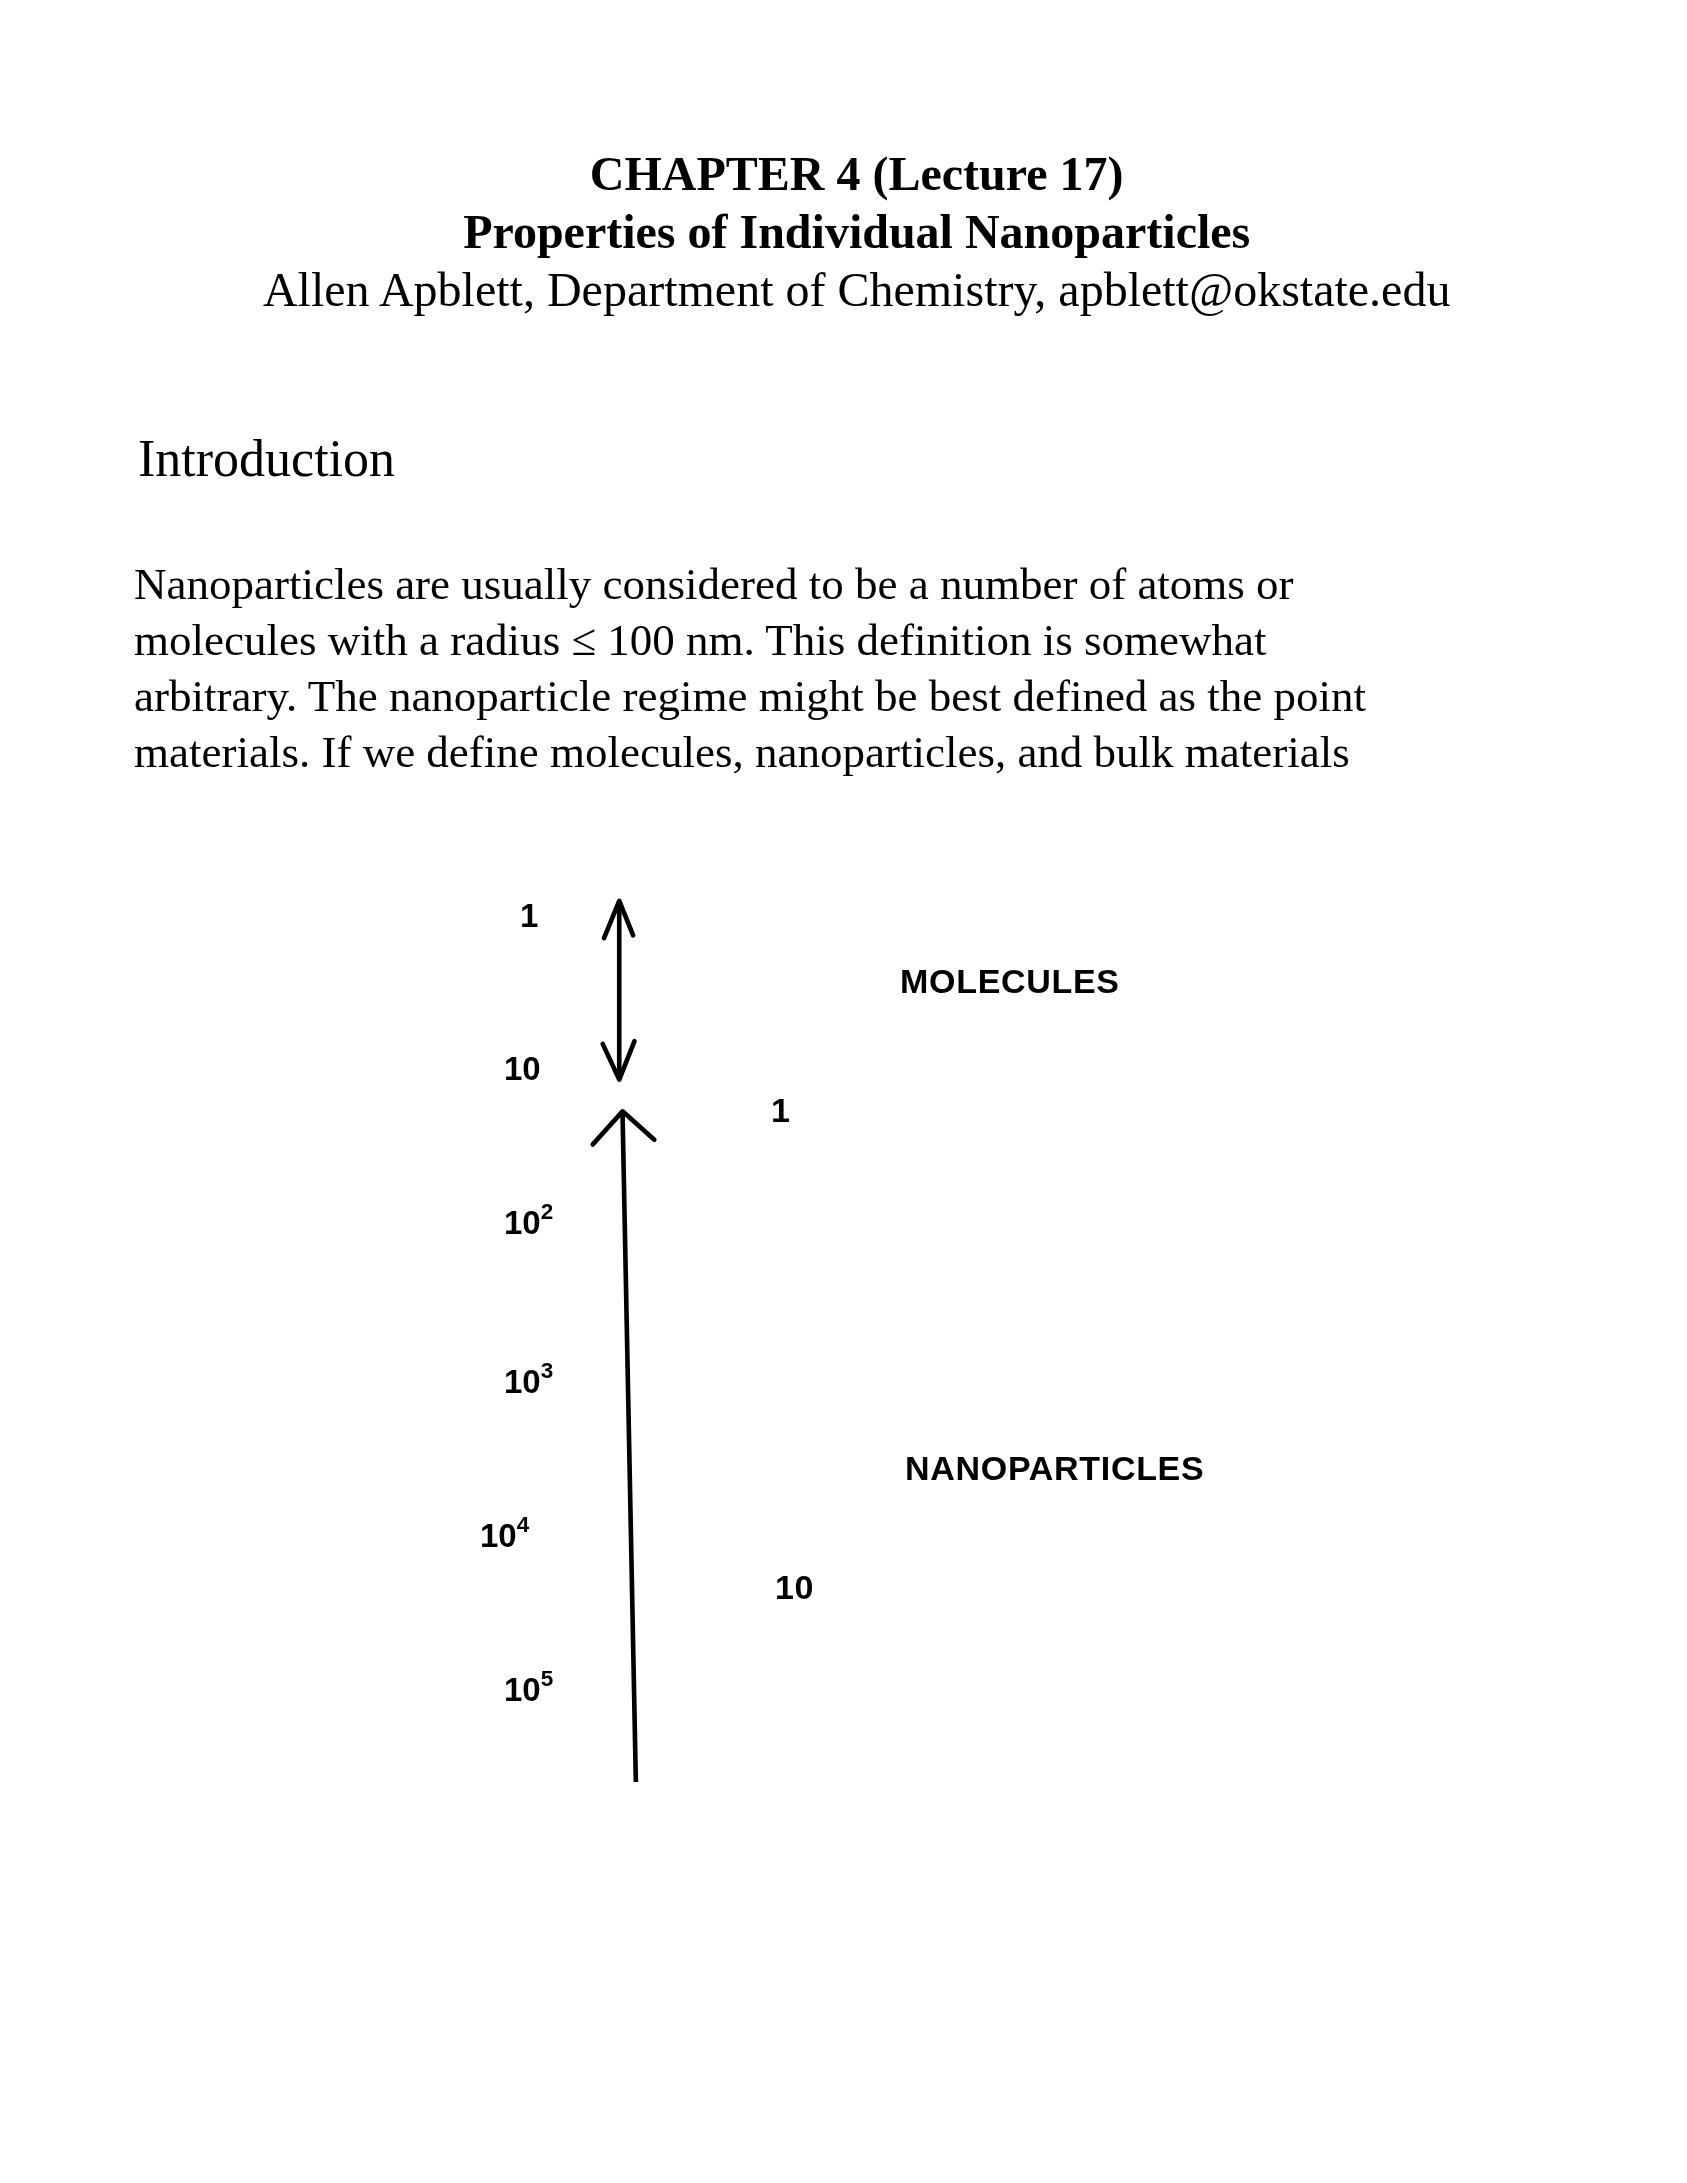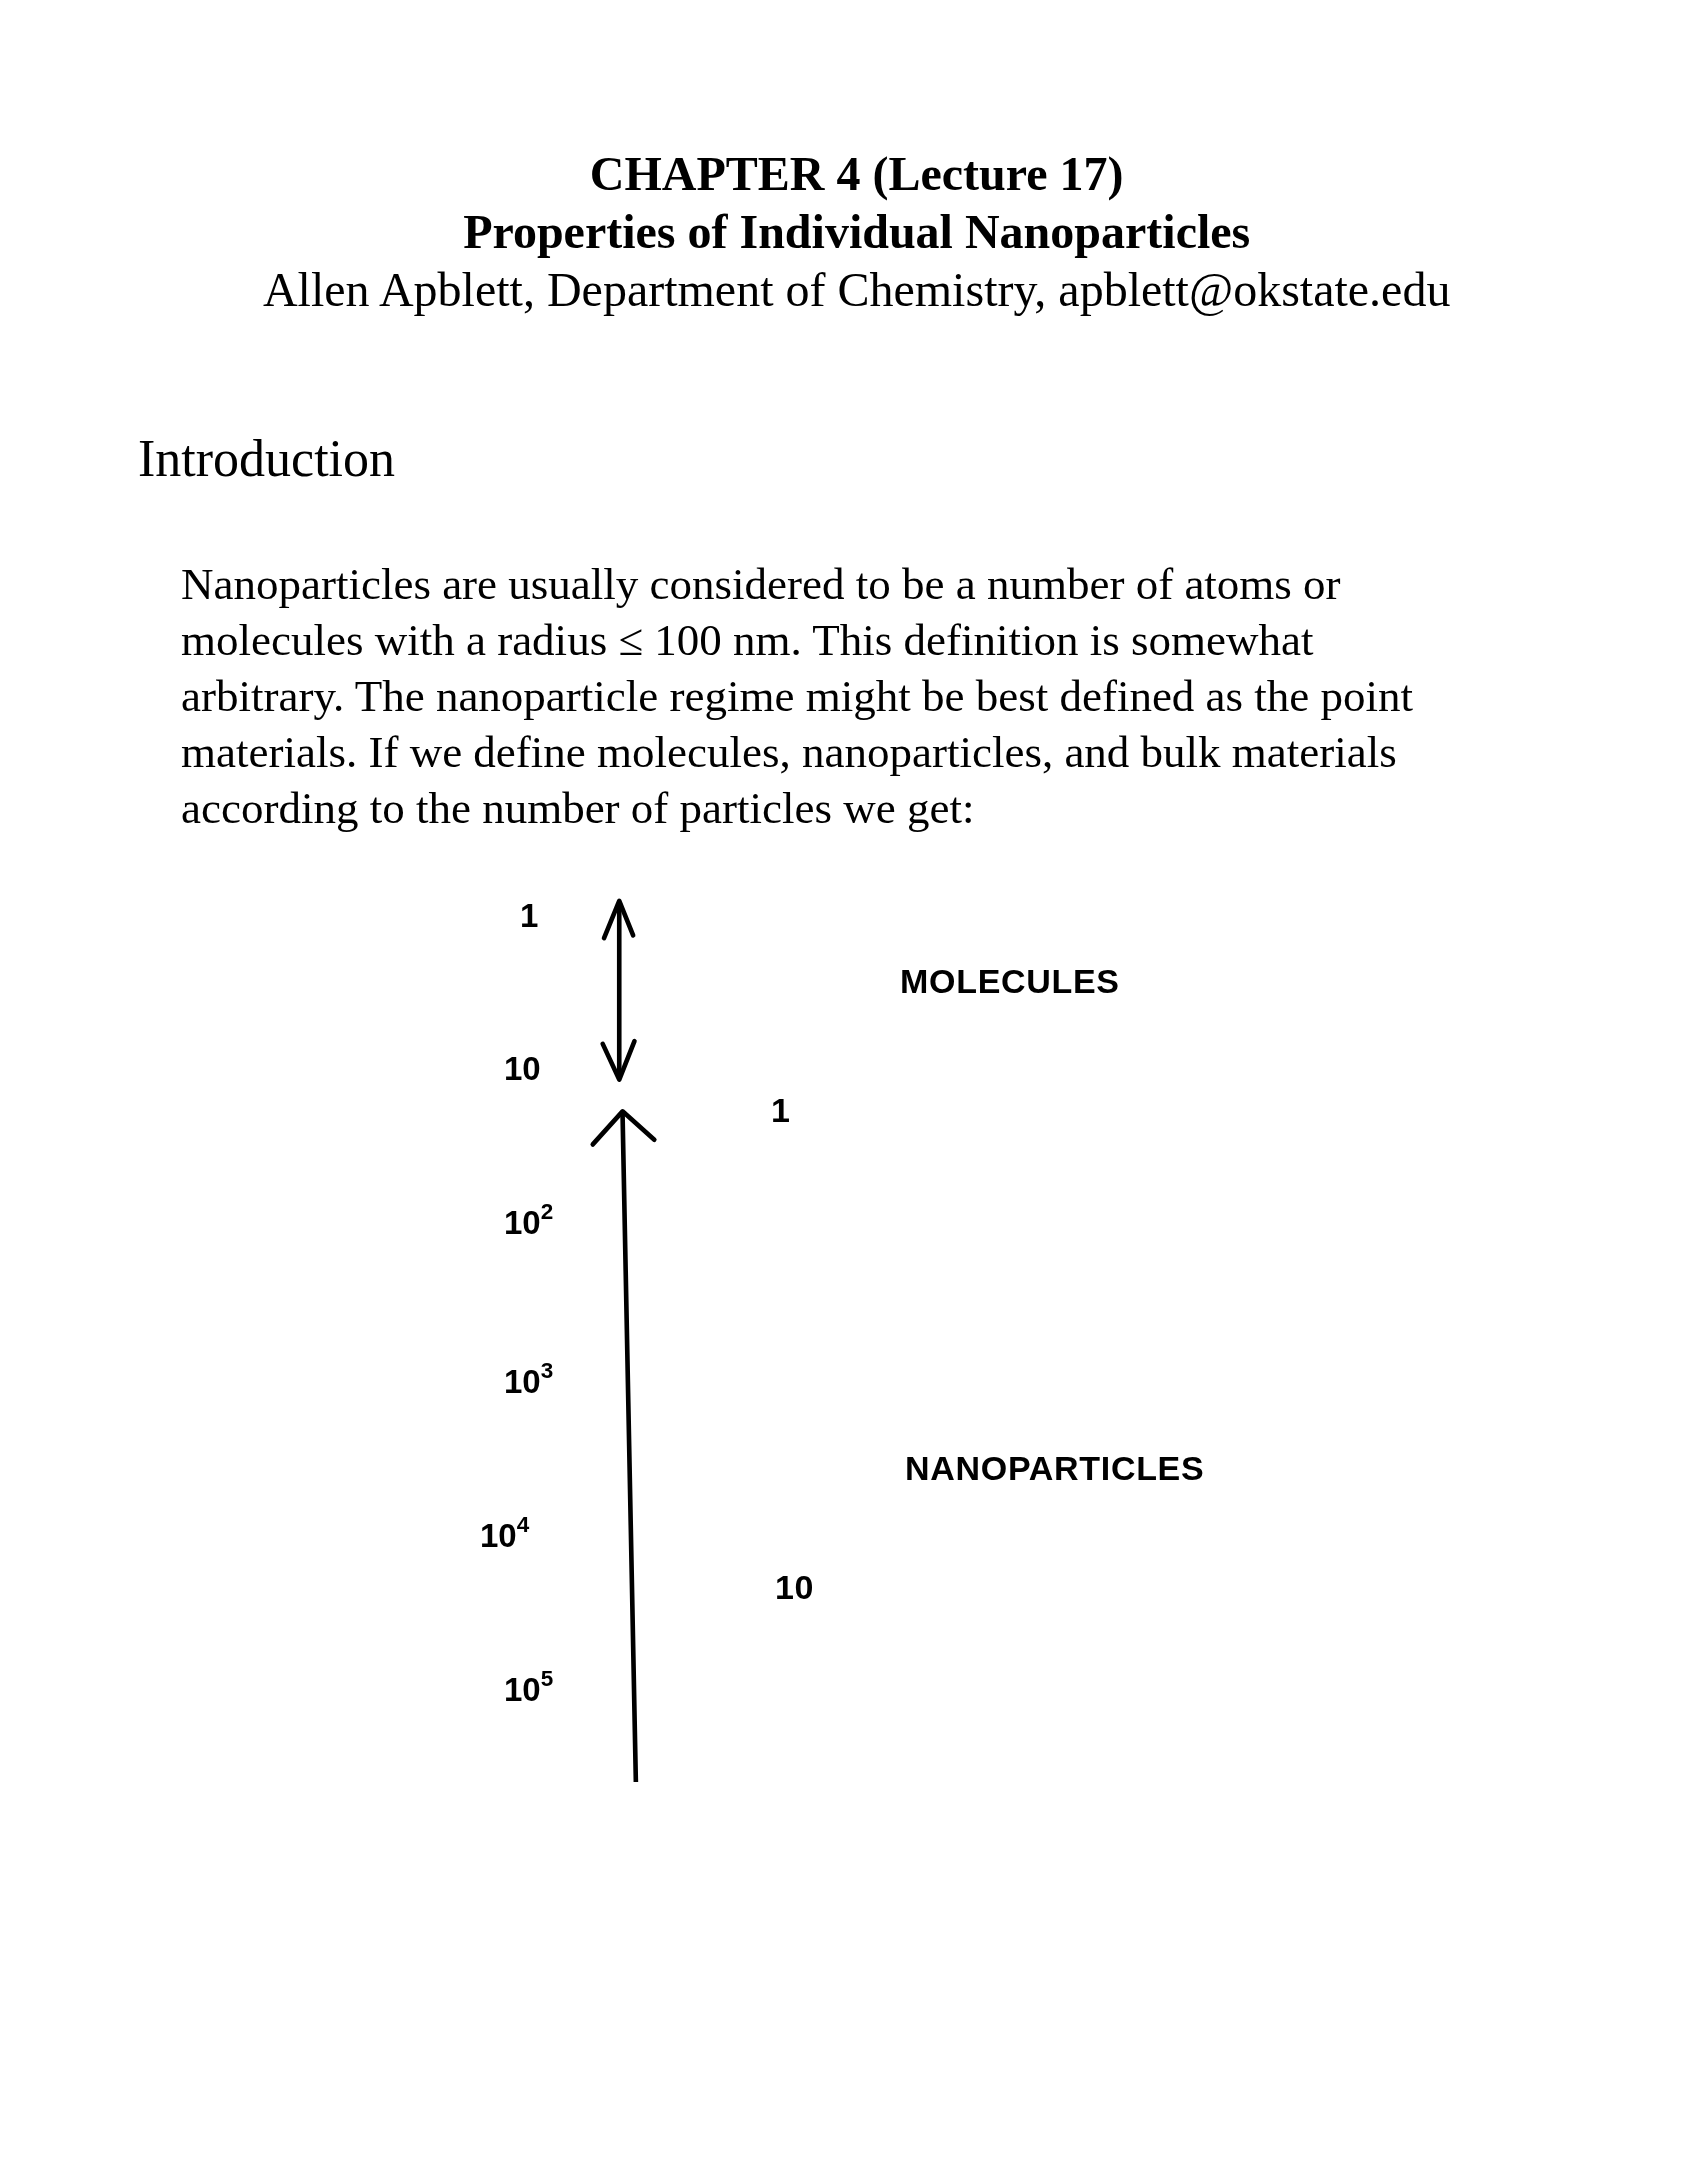--- a/index.html
+++ b/index.html
@@ -31,21 +31,21 @@
     line-height: 1;
   }
   .paragraph {
     position: absolute;
     left: 134px;
     top: 556px;
     width: 1522px;
     font-size: 45px;
     line-height: 56px;
   }
-  .paragraph .pline { white-space: nowrap; margin-left: 47px; }
+  .paragraph .pline { white-space: nowrap; }
 
   
   .dg-label {
     position: absolute;
     font-family: "Liberation Sans", sans-serif;
     font-weight: bold;
     line-height: 40px;
     white-space: nowrap;
   }
   .scale { font-size: 33px; }
@@ -73,21 +73,20 @@
   <div class="title-line title-bold" style="top:203px">Properties of Individual Nanoparticles</div>
   <div class="title-line" style="top:261px">Allen Apblett, Department of Chemistry, apblett@okstate.edu</div>
 
   <div class="section-heading">Introduction</div>
 
   <div class="paragraph">
     <div class="pline">Nanoparticles are usually considered to be a number of atoms or</div>
     <div class="pline">molecules with a radius ≤ 100 nm. This definition is somewhat</div>
     <div class="pline">arbitrary. The nanoparticle regime might be best defined as the point</div>
     <div class="pline">materials. If we define molecules, nanoparticles, and bulk materials</div>
-    <div class="pline">according to the number of particles we get:</div>
   </div>
 
   <div class="dg-label scale" style="left:520px; top:896px">
     <span>1</span><sup></sup>
   </div>
   <div class="dg-label scale" style="left:504px; top:1049px">
     <span>10</span><sup></sup>
   </div>
   <div class="dg-label scale" style="left:504px; top:1203px">
     <span>10</span><sup>2</sup>

